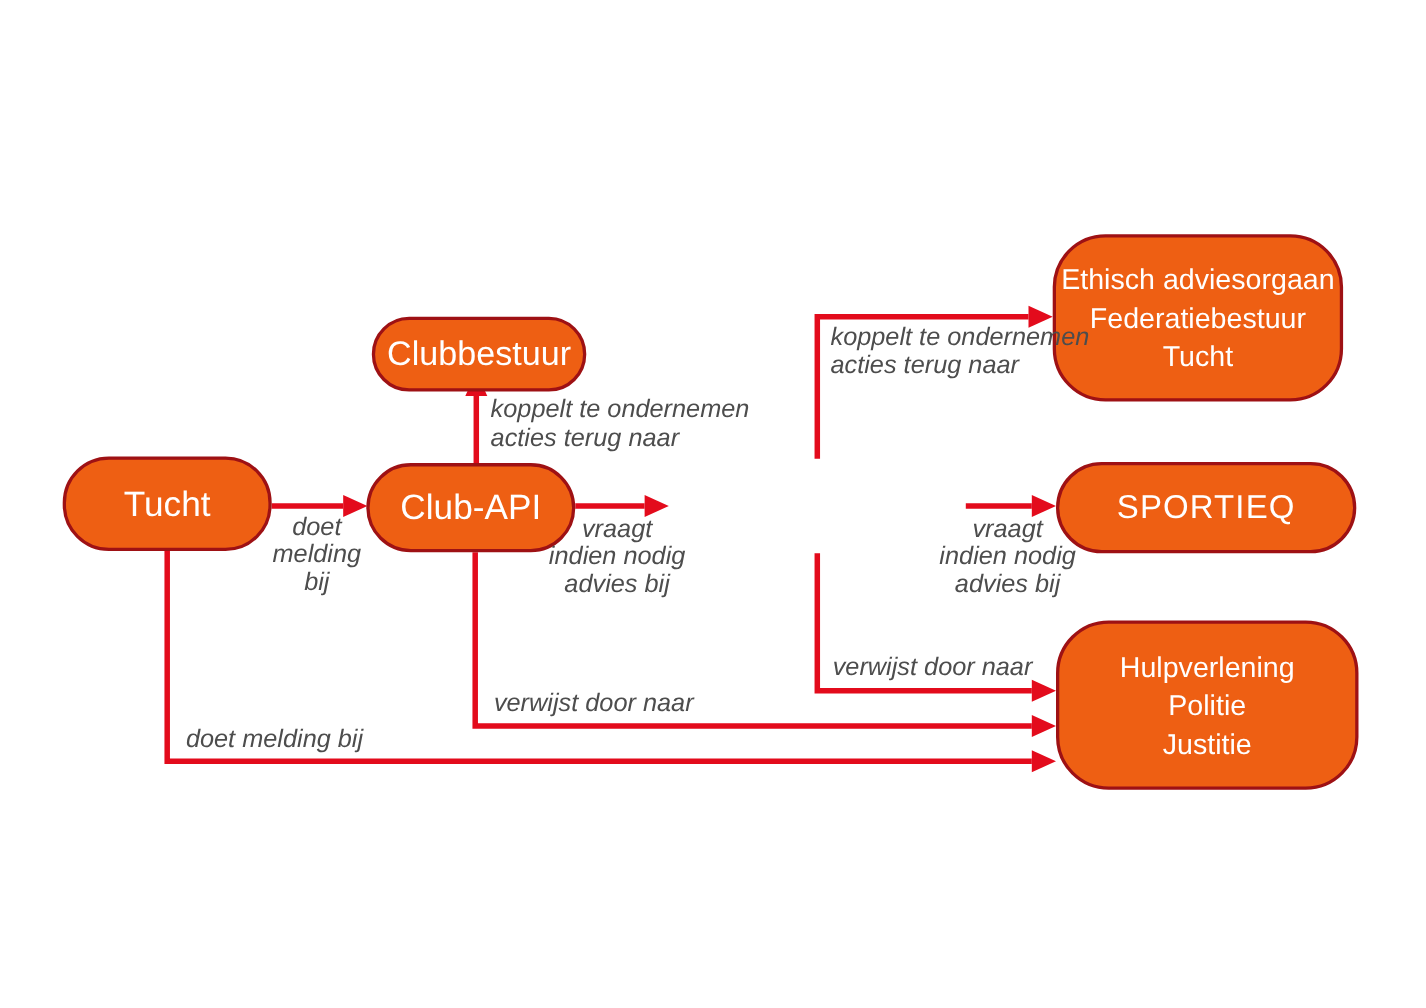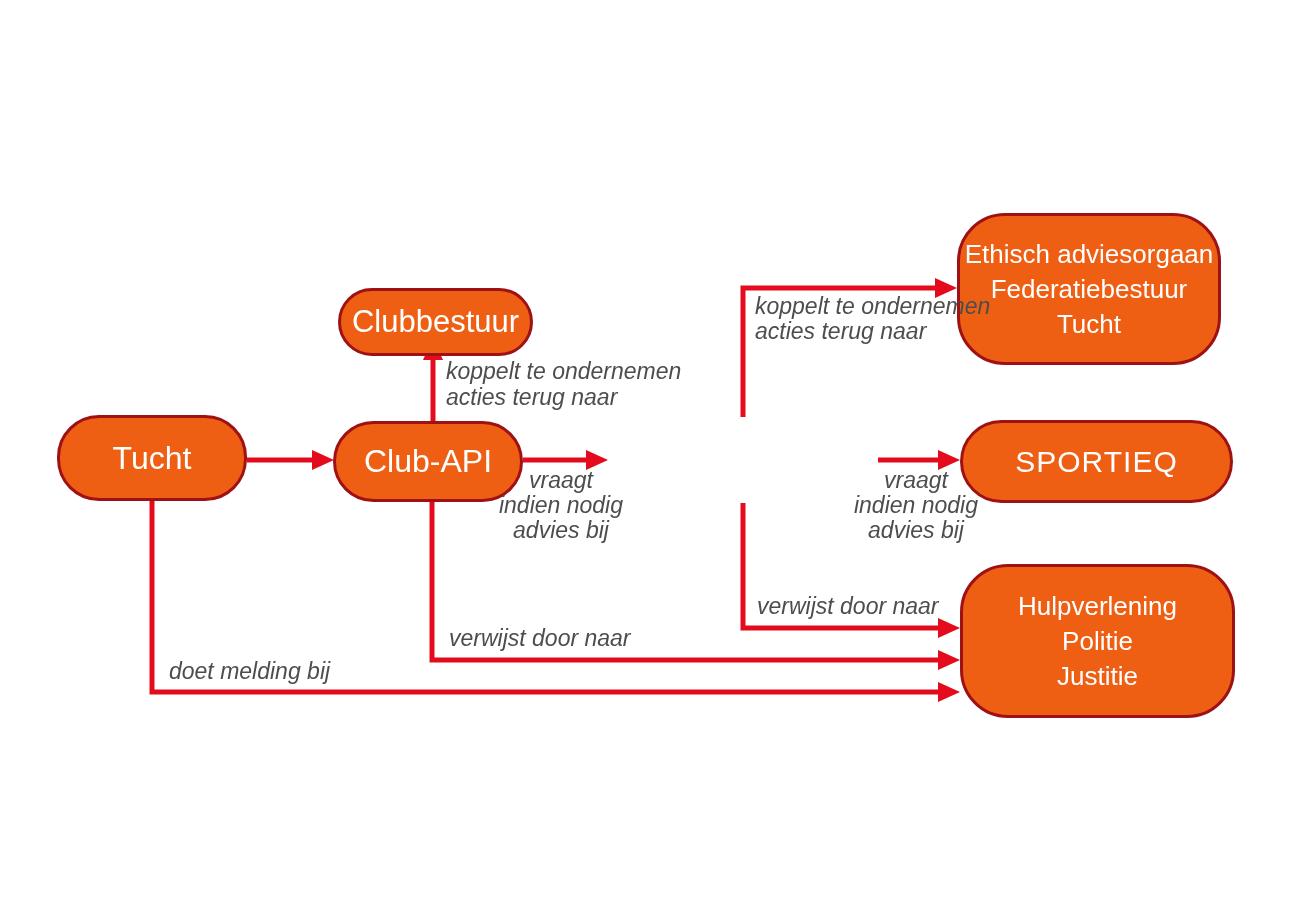--- a/index.html
+++ b/index.html
@@ -112,20 +112,23 @@
   <div class="node r40 n-caps" style="left:960px;top:420px;width:273px;height:83px;">
     <span class="node-label">SPORTIEQ</span>
   </div>
 
   <div class="node r46 n-multi" style="left:960px;top:564px;width:275px;height:154px;">
     <span class="node-label">Hulpverlening
 Politie
 Justitie</span>
   </div>
 
+  <div class="edge-label lbl-center" style="left:230px;top:466px;width:116px;">doet
+melding
+bij</div>
 
   <div class="edge-label" style="left:446px;top:358px;line-height:26px;">koppelt te ondernemen
 acties terug naar</div>
 
   <div class="edge-label lbl-center" style="left:495px;top:468px;width:132px;">vraagt
 indien nodig
 advies bij</div>
 
   <div class="edge-label" style="left:755px;top:294px;">koppelt te ondernemen
 acties terug naar</div>

